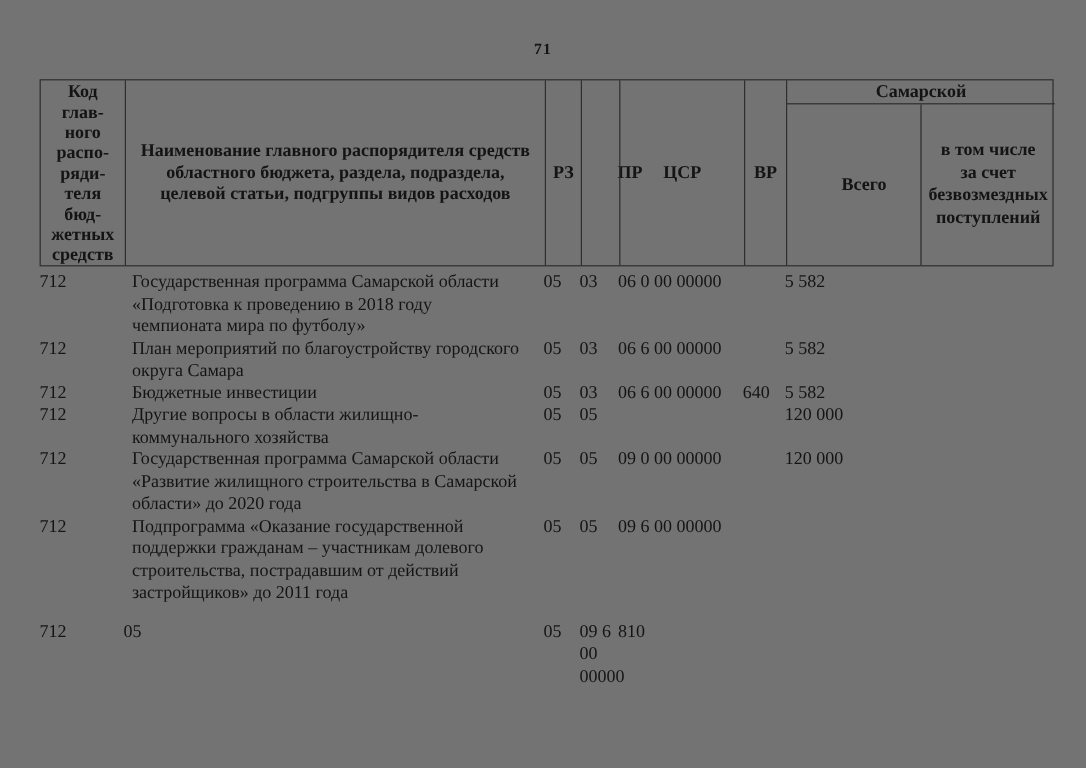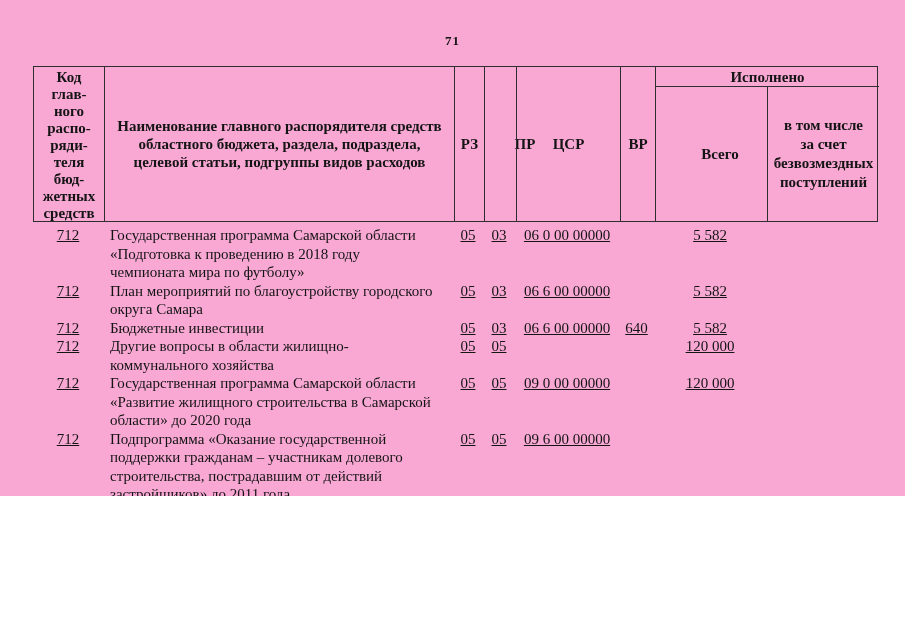--- a/index.html
+++ b/index.html
@@ -3,22 +3,22 @@
 <meta charset="utf-8">
 <style>
   html, body {
     margin: 0;
     padding: 0;
     background: #ffffff;
   }
   .page {
     position: relative;
     width: 905px;
-    height: 496px;
-    background: #f9a8d4;
+    height: 640px;
+    background: #737373;
     font-family: "Liberation Serif", serif;
     color: #141414;
     overflow: hidden;
   }
   .page-number {
     position: absolute;
     top: 33px;
     left: 0;
     width: 100%;
     text-align: center;
@@ -74,22 +74,20 @@
   .h-grat  { grid-column: 8; grid-row: 2; line-height: 19px; }
   
   .tbody {
     padding-top: 4px;
     font-size: 15px;
     line-height: 18.5px;
   }
   .trow { align-items: start; }
   .trow.gap { margin-top: 14px; }
   .c-code, .c-rz, .c-pr, .c-csr, .c-vr, .c-total, .c-grat {
-    text-align: center;
-    text-decoration: underline;
   }
   .c-name {
     text-align: left;
     padding-left: 7px;
     white-space: pre-line;
   }
 </style>
 </head>
 <body>
 
@@ -109,21 +107,21 @@
 бюд-
 жетных
 средств</div>
       <div class="h-cell h-rz bl">РЗ</div>
       <div class="h-cell h-name bl">Наименование главного распорядителя средств
 областного бюджета, раздела, подраздела,
 целевой статьи, подгруппы видов расходов</div>
       <div class="h-cell h-pr bl">ПР</div>
       <div class="h-cell h-csr bl">ЦСР</div>
       <div class="h-cell h-vr bl">ВР</div>
-      <div class="h-cell h-exec bl">Исполнено</div>
+      <div class="h-cell h-exec bl">Самарской</div>
       <div class="h-cell h-total bl">Всего</div>
       <div class="h-cell h-grat bl">в том числе
 за счет
 безвозмездных
 поступлений</div>
     </div>
 
     <div class="tbody">
         <div class="grid-cols trow">
     <div class="c-code">712</div>

